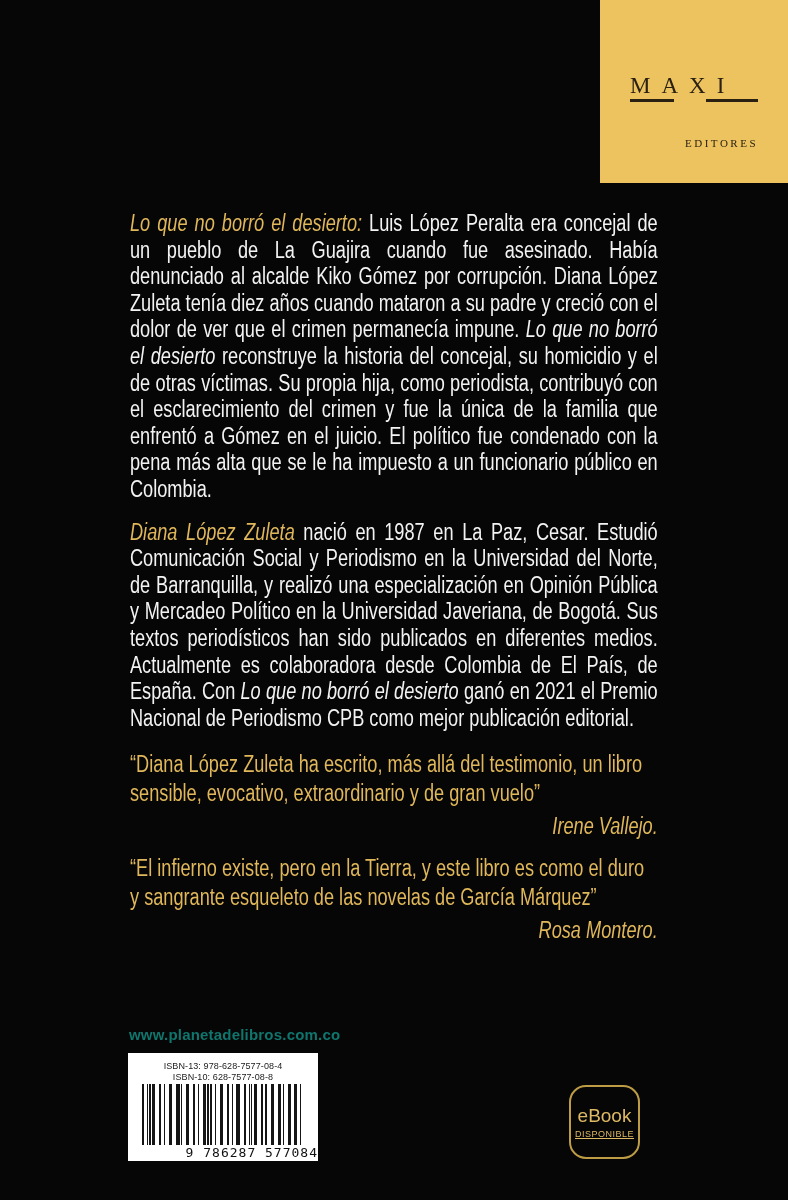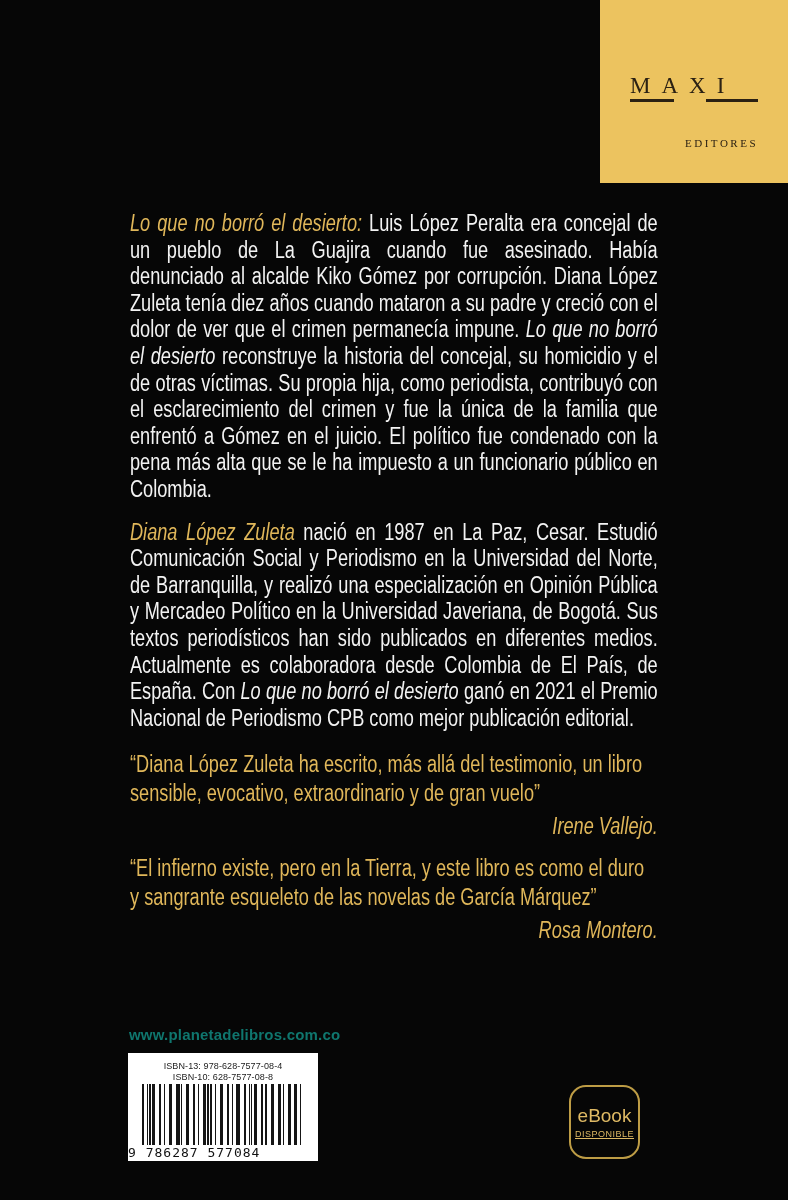--- a/index.html
+++ b/index.html
@@ -86,21 +86,21 @@
     letter-spacing:0.1px;
   }
   .bars{
     height:61px; margin:2px 14px 0 14px;
     background-image:
       repeating-linear-gradient(90deg,#151515 0 2px,transparent 2px 5px,#151515 5px 6px,transparent 6px 10px,#151515 10px 13px,transparent 13px 17px),
       repeating-linear-gradient(90deg,transparent 0 7px,#151515 7px 9px,transparent 9px 22px,#151515 22px 23px,transparent 23px 29px);
   }
   .barcode-digits{
     font-family:"DejaVu Sans Mono", monospace;
-    font-size:13px; line-height:15px; color:#111; text-align:left;
+    font-size:13px; line-height:15px; color:#111; text-align:right;
     letter-spacing:1px;
   }
   .ebook-badge{
     position:absolute; left:528px; top:1085px; width:71px; height:74px;
     border:2px solid var(--badge-border); border-radius:17px;
     display:flex; flex-direction:column; align-items:center; justify-content:center;
     color:#DEB964;
     margin-left:41px;
   }
   .ebook-title{font-size:19px; line-height:20px;}

